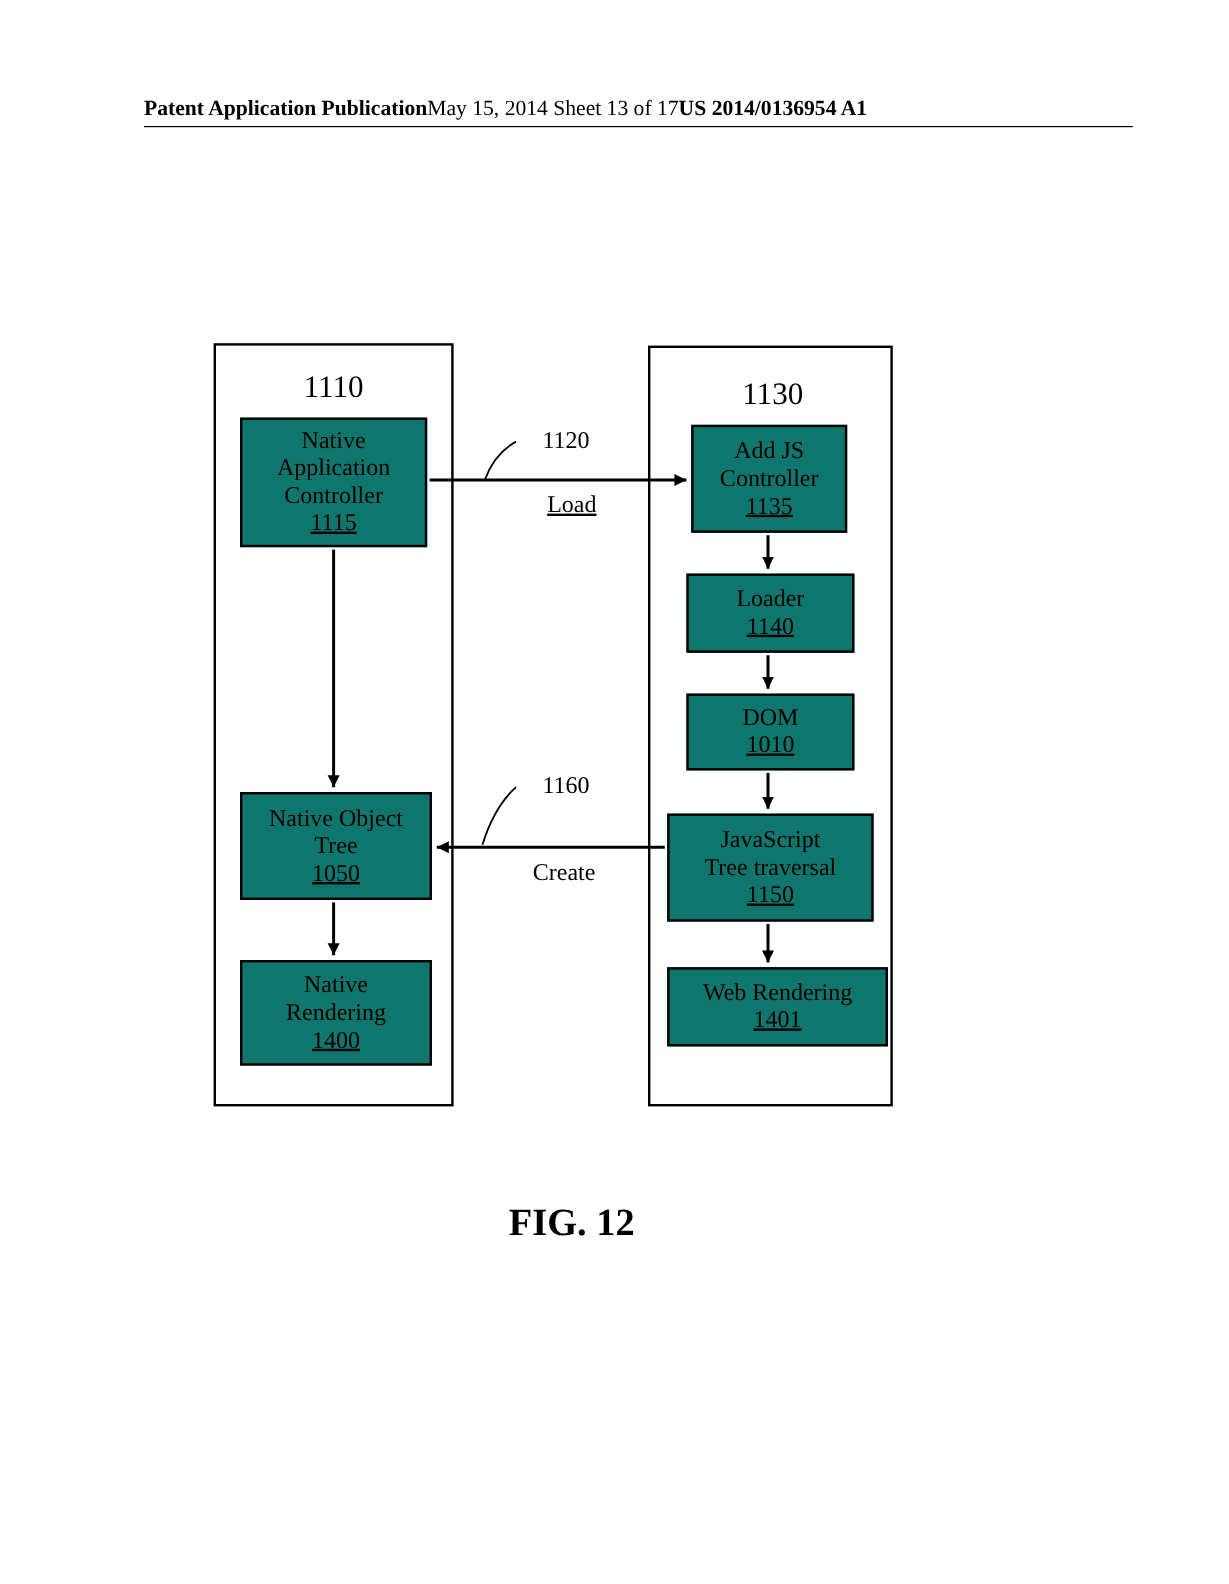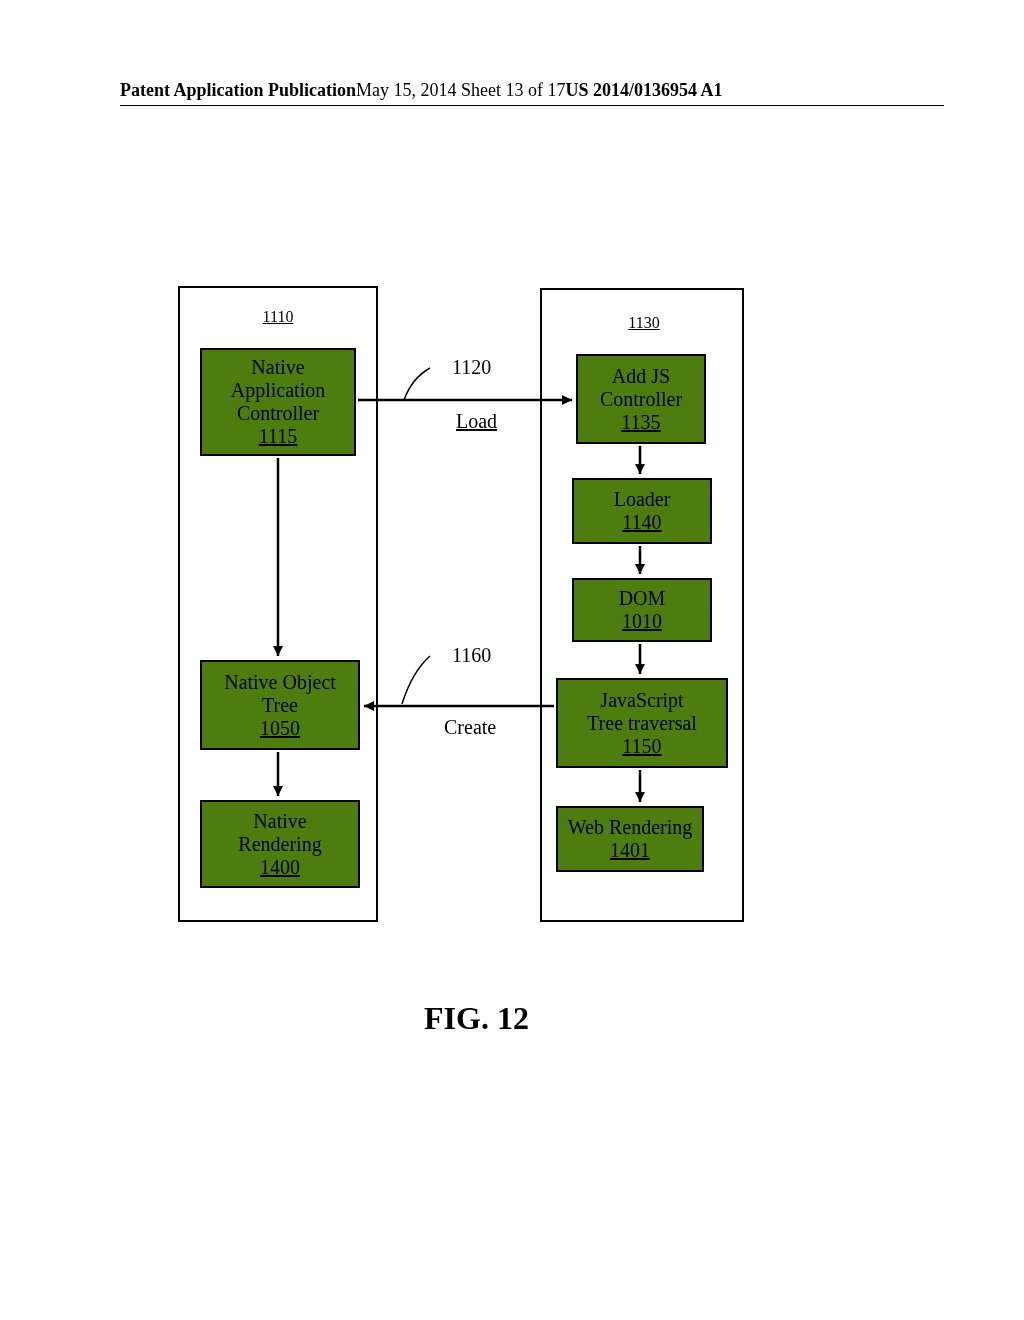--- a/index.html
+++ b/index.html
@@ -31,35 +31,34 @@
   .header .mid { }
   .header .right { font-weight: bold; }
   .container {
     position: absolute;
     border: 2px solid #000;
     background: #fff;
   }
   .box {
     position: absolute;
     border: 2px solid #000;
-    background: #4d7c0f;
+    background: #0f766e;
     display: flex;
     flex-direction: column;
     align-items: center;
     justify-content: center;
     font-size: 20px;
     line-height: 1.15;
     text-align: center;
   }
   .box .ref { text-decoration: underline; }
   .ref-only {
     position: absolute;
     text-align: center;
-    font-size: 16px;
-    text-decoration: underline;
+    font-size: 26px;
   }
   .label {
     position: absolute;
     font-size: 20px;
     margin-left: 20px;
   }
   .fig {
     position: absolute;
     font-weight: bold;
     font-size: 32px;
@@ -121,21 +120,21 @@
     <span>DOM</span>
     <span class="ref">1010</span>
   </div>
 
   <div class="box" style="left:556px; top:678px; width:172px; height:90px;">
     <span>JavaScript</span>
     <span>Tree traversal</span>
     <span class="ref">1150</span>
   </div>
 
-  <div class="box" style="left:556px; top:806px; width:148px; height:66px;">
+  <div class="box" style="left:556px; top:806px; width:184px; height:66px;">
     <span>Web Rendering</span>
     <span class="ref">1401</span>
   </div>
 
   <div class="label" style="left:436px; top:410px;text-decoration:underline;">Load</div>
   <div class="label" style="left:432px; top:356px;">1120</div>
 
   <div class="label" style="left:424px; top:716px;">Create</div>
   <div class="label" style="left:432px; top:644px;">1160</div>
 

